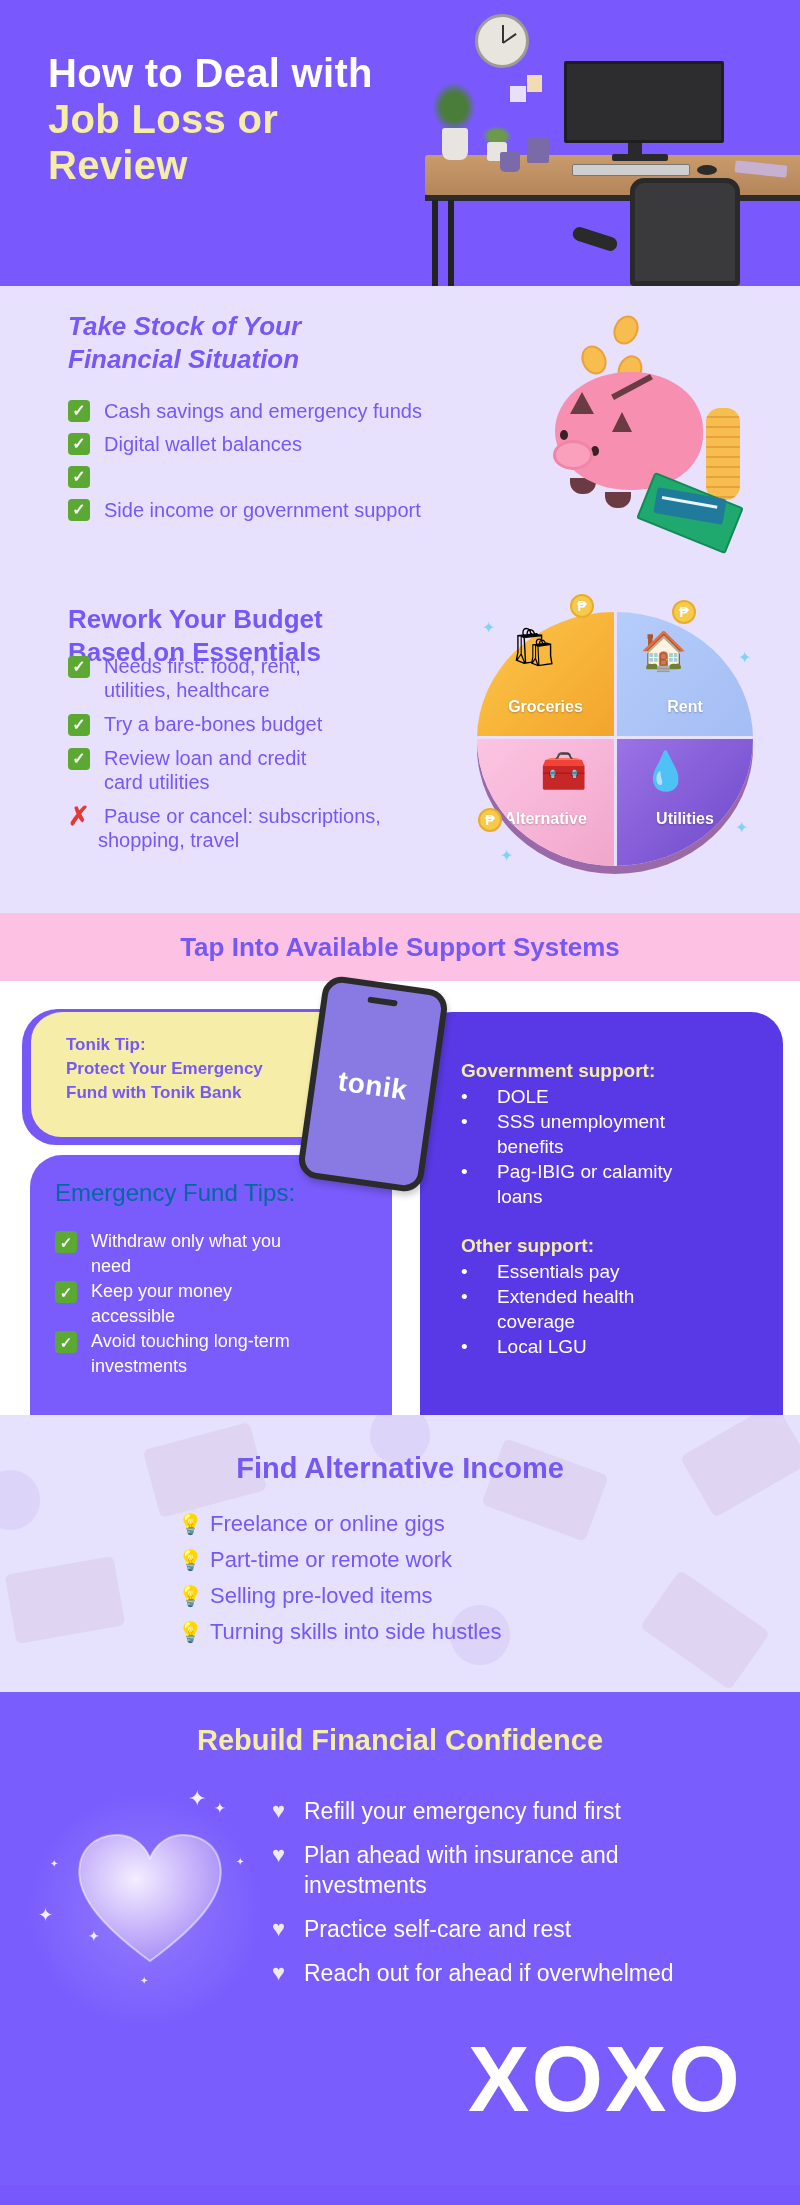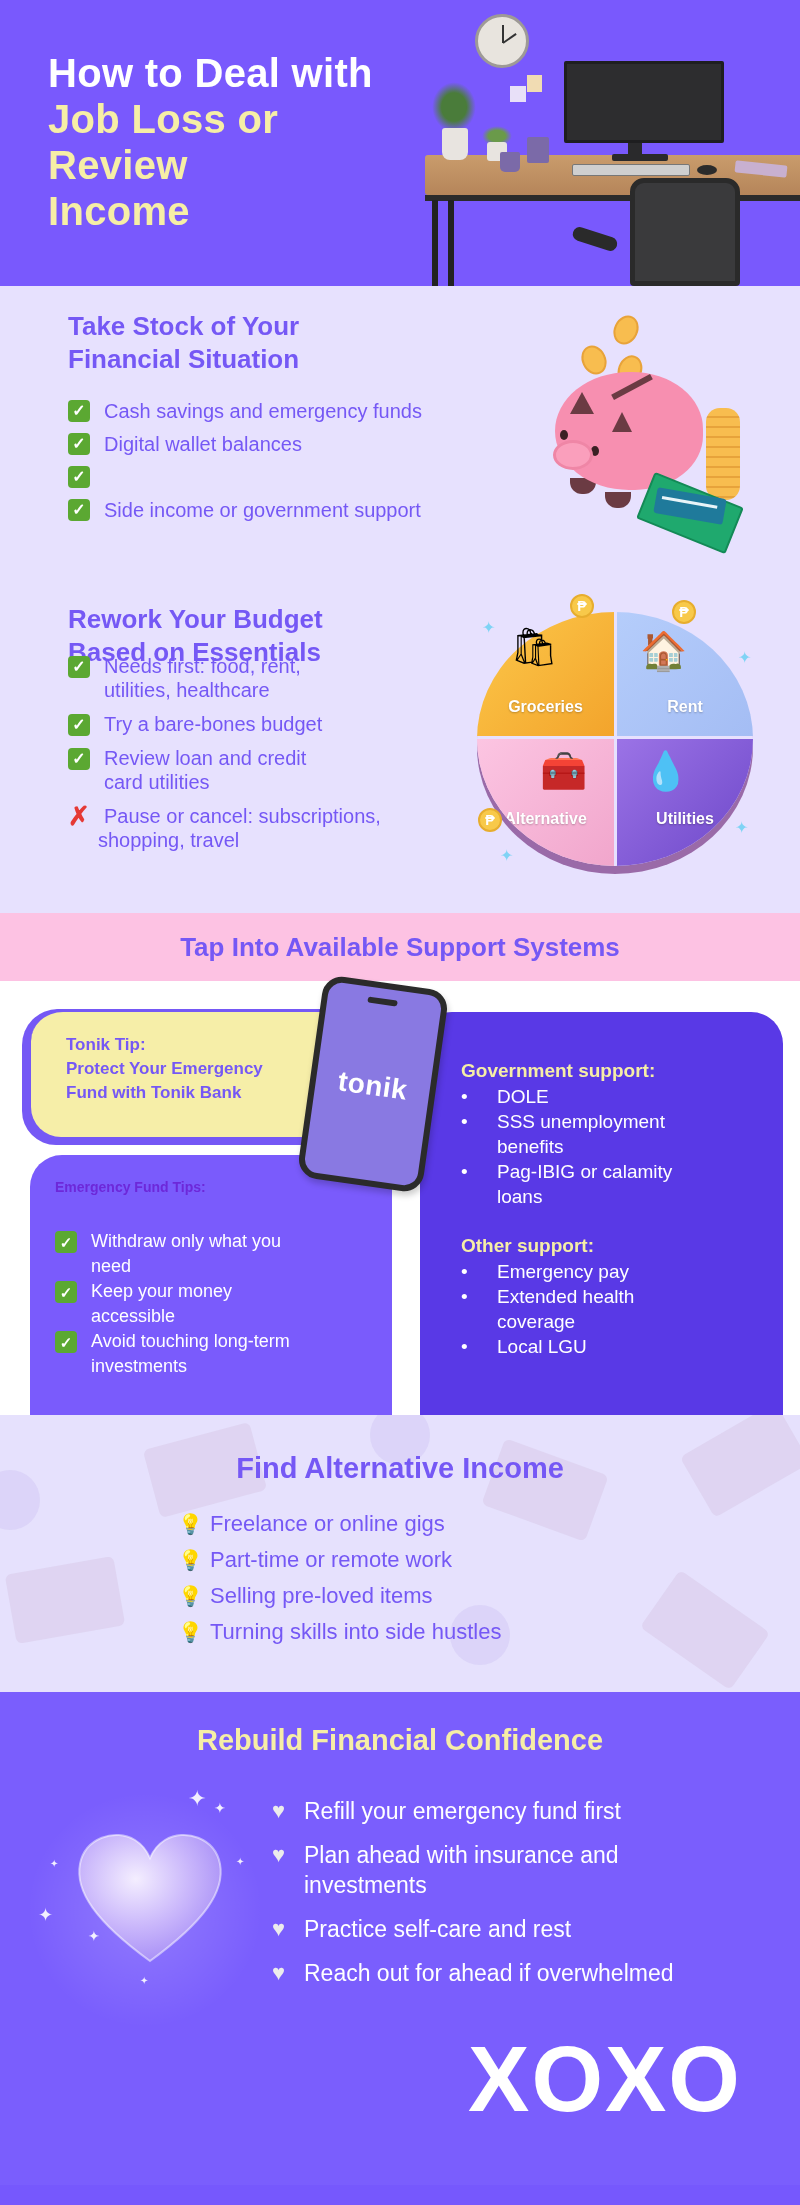--- a/index.html
+++ b/index.html
@@ -74,21 +74,21 @@
   .banner { position: absolute; left: 0; top: 913px; width: 800px; height: 68px; background: #fdc2e3; }
   .banner-title { position: absolute; left: 0; top: 0; width: 800px; height: 68px; display: flex; align-items: center; justify-content: center; color: #7558f5; font-weight: 700; font-size: 26px; }
 
   
   .sec3 { position: absolute; left: 0; top: 981px; width: 800px; height: 434px; background: #ffffff; }
   .tip-shadow { position: absolute; left: 22px; top: 1009px; width: 320px; height: 136px; background: #7558f5; border-radius: 36px 0 0 34px; }
   .tip-box { position: absolute; left: 31px; top: 1009px; width: 320px; height: 128px; background: #f6eea8; border-radius: 32px 0 0 30px; border-top: 3px solid #7558f5; }
   .tip-text { position: absolute; left: 48px; top: 1033px; width: 270px; color: #7558f5; font-weight: 700; font-size: 17px; line-height: 24px; }
   .tip-text span { display: block; margin-left: 18px; }
   .ef-box { position: absolute; left: 30px; top: 1155px; width: 362px; height: 260px; background: #7a5bfc; border-radius: 32px 32px 0 0; }
-  .ef-title { position: absolute; left: 55px; top: 1179px; color: #6d28d9; font-weight: 700; font-size: 14px; }
+  .ef-title { position: absolute; left: 55px; top: 1179px; color: #0369a1; font-weight: 400; font-size: 24px; }
   .ef-list { position: absolute; left: 55px; top: 1229px; width: 320px; list-style: none; color: #fff; font-size: 18px; line-height: 25px; }
   .ef-list li { display: flex; align-items: flex-start; }
   .ef-list .chk { width: 22px; height: 22px; margin-right: 14px; margin-top: 2px; font-size: 15px; }
   .gov-box { position: absolute; left: 420px; top: 1012px; width: 363px; height: 403px; background: #5939e6; border-radius: 32px 32px 0 0; }
   .gov-h { position: absolute; left: 461px; color: #f6eea6; font-weight: 700; font-size: 19px; }
   .gov-list { position: absolute; left: 461px; width: 300px; list-style: none; color: #fff; font-size: 19px; line-height: 25px; }
   .gov-list li { display: flex; }
   .gov-list .bul { flex: 0 0 36px; }
   .phone { position: absolute; left: 310px; top: 982px; width: 126px; height: 204px; background: #8979e2; border: 6px solid #2b2b2b; border-radius: 20px; transform: rotate(8deg); box-shadow: 2px 4px 6px rgba(0,0,0,0.2); }
   .phone-notch { position: absolute; left: 40px; top: 10px; width: 30px; height: 6px; background: #2b2b2b; border-radius: 3px; }
@@ -116,21 +116,20 @@
   .footer-strip { position: absolute; left: 0; top: 2185px; width: 800px; height: 20px; background: #7658fd; }
 </style>
 </head>
 <body>
 
 <div class="hero">
   <div class="hero-title">
     <span class="w">How to Deal with</span>
     <span class="y">Job Loss or</span>
     <span class="y">Review</span>
-    <span class="y">Income</span>
   </div>
   <div class="clock"></div>
   <div class="note1"></div>
   <div class="note2"></div>
   <div class="monitor"></div>
   <div class="monitor-stand"></div>
   <div class="plant1-leaves"></div>
   <div class="plant2-leaves"></div>
   <div class="desk-top"></div>
   <div class="desk-edge"></div>
@@ -143,21 +142,21 @@
   <div class="pens"></div>
   <div class="keyboard"></div>
   <div class="mouse"></div>
   <div class="books"></div>
   <div class="chair-arm"></div>
   <div class="chair-back"></div>
 </div>
 
 <div class="sec1"></div>
 
-<div class="h2" style="left:68px; top:310px;">
+<div class="h2" style="left:68px; top:310px;font-style:italic;">
   <div>Take Stock of Your</div>
   <div>Financial Situation</div>
 </div>
 
 <ul class="list list1" style="left:68px; top:398px;">
   <li>
       <span class="chk">✓</span>
       <span>Cash savings and emergency funds</span>
     </li>
   <li>
@@ -267,21 +266,21 @@
     </li>
   <li>
       <span class="bul">•</span>
       <span><span>Pag-IBIG or calamity</span><br><span>loans</span></span>
     </li>
 </ul>
 <div class="gov-h" style="top:1235px;">Other support:</div>
 <ul class="gov-list" style="top:1259px;">
   <li>
       <span class="bul">•</span>
-      <span>Emergency pay</span>
+      <span>Essentials pay</span>
     </li>
   <li>
       <span class="bul">•</span>
       <span><span>Extended health</span><br><span>coverage</span></span>
     </li>
   <li>
       <span class="bul">•</span>
       <span>Local LGU</span>
     </li>
 </ul>

